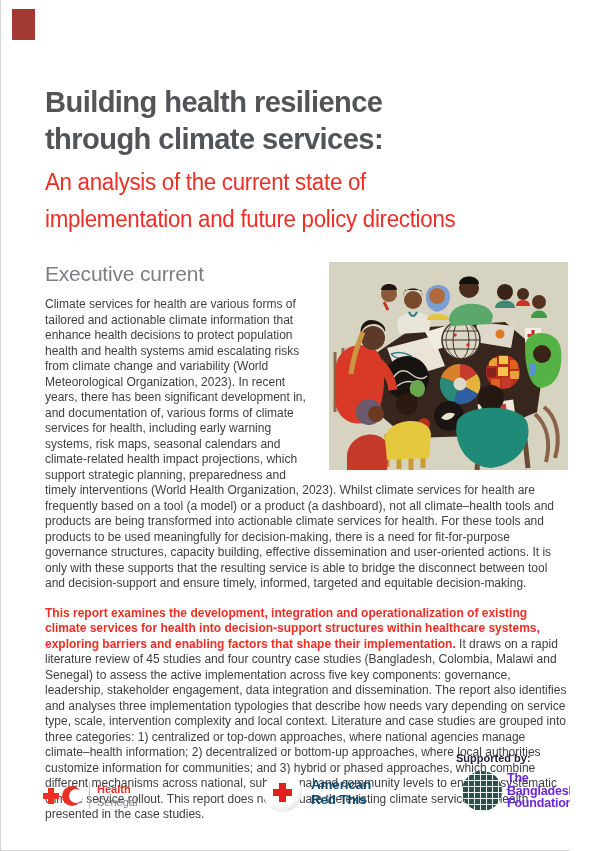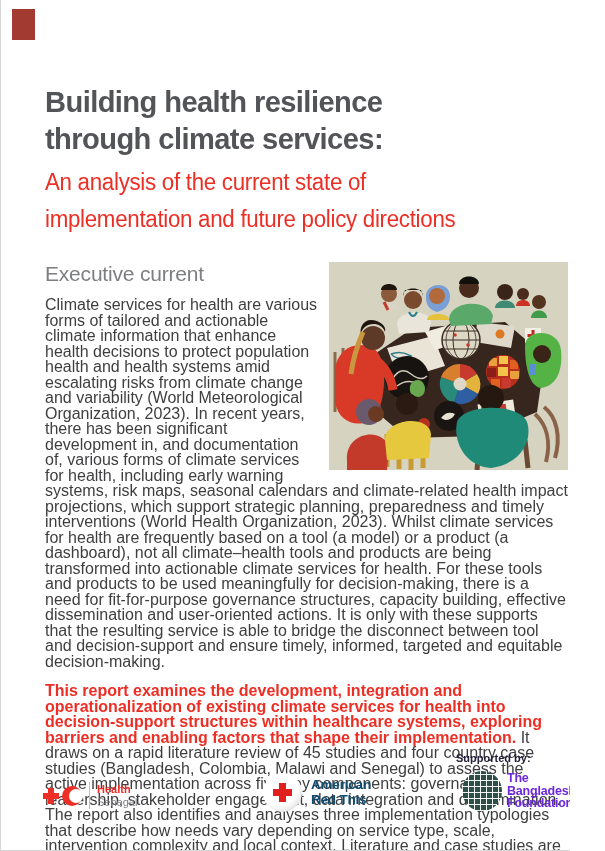--- a/index.html
+++ b/index.html
@@ -38,21 +38,21 @@
     color:#7d7e81;letter-spacing:-0.2px;
   }
   .illustration{
     float:right;
     width:239px;height:208px;
     margin:0 0 6px 10px;
     background:#d7d3c1;
   }
   .bodytext{
     margin:11px 0 0 0;
-    font-size:16px;line-height:15.5px;color:#3e3e40;
+    font-size:12px;line-height:15.5px;color:#3e3e40;
     text-align:left;
   }
   .bodytext.lead{margin-top:14px;}
   .red-bold{color:#ed2e24;font-weight:bold;}
   .clearfix::after{content:"";display:block;clear:both;}
 
   
   .supported{
     position:absolute;left:455px;top:752px;
     font-size:11px;font-weight:bold;color:#23203a;

